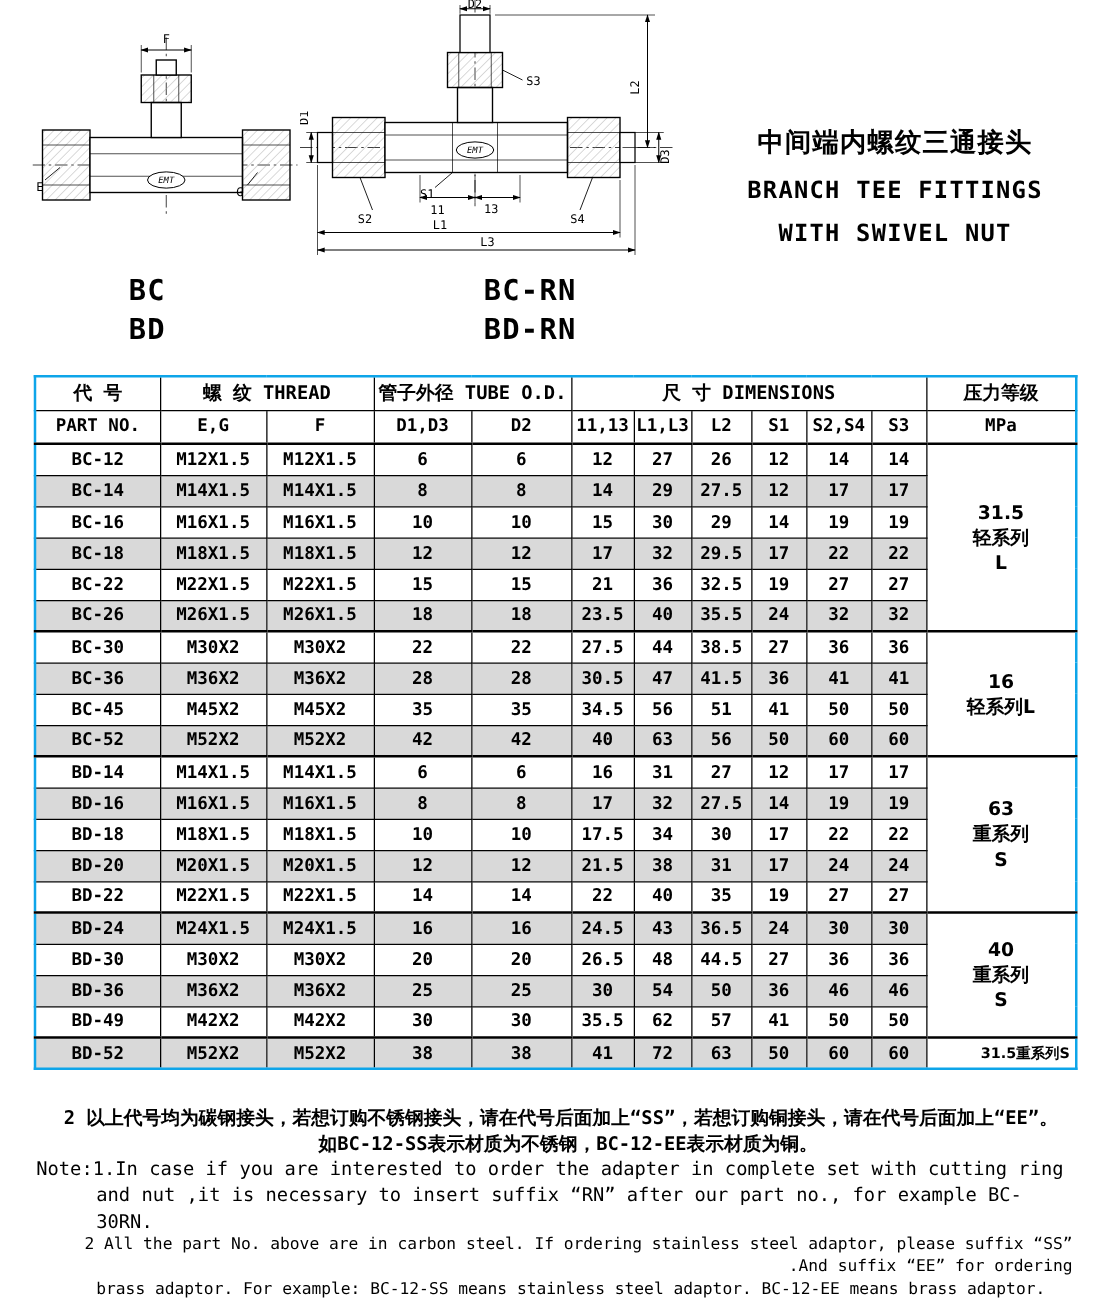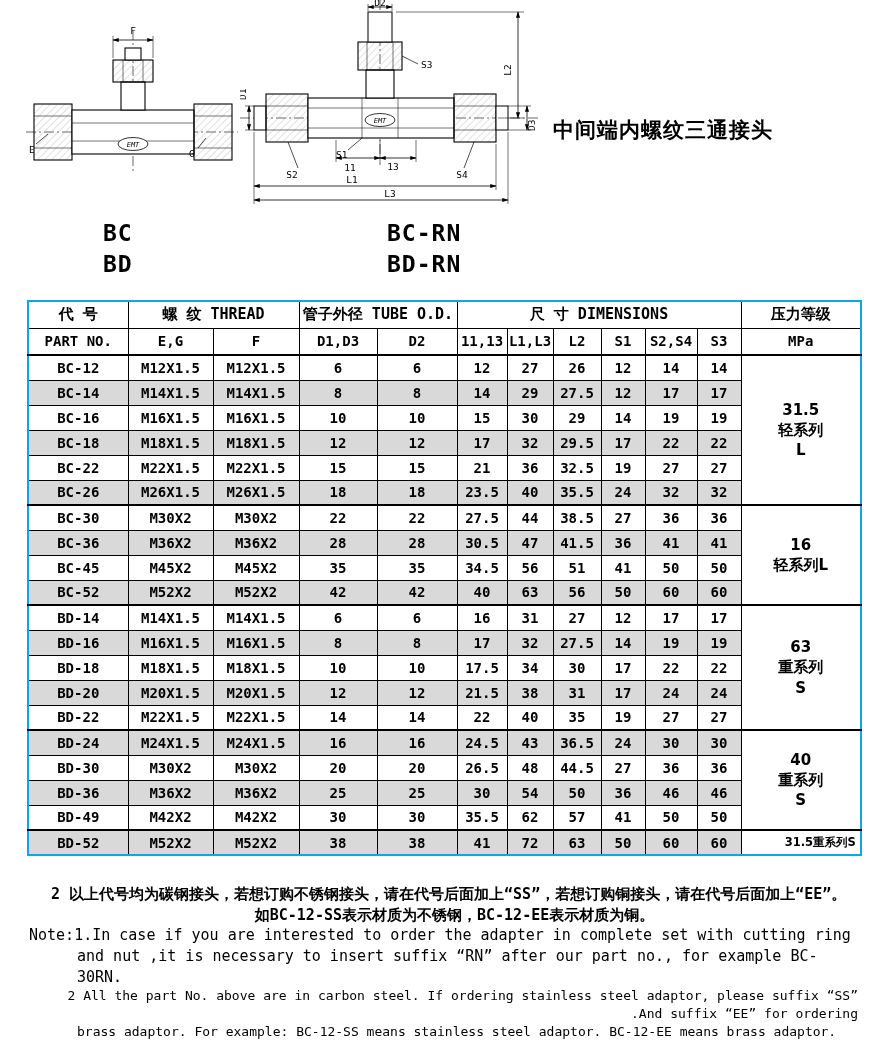--- a/index.html
+++ b/index.html
@@ -5,21 +5,21 @@
   * { box-sizing: border-box; margin: 0; padding: 0; }
   html,body { background:#fff; }
   body {
     width: 887px; height: 1049px; position: relative; overflow: hidden;
     font-family: "DejaVu Sans Mono", "Liberation Mono", monospace; color:#000;
   }
   
   .top-section { position:absolute; left:0; top:0; width:887px; height:298px; }
   .drawing-left  { position:absolute; left:26px;  top:22px; }
   .drawing-right { position:absolute; left:240px; top:0px; }
-  .title-block { position:absolute; left:553px; top:116px; width:326px; }
+  .title-block { position:absolute; left:553px; top:100px; width:326px; text-align:center; }
   .title-cn { font-size:21px; font-weight:700; letter-spacing:1px;
               font-family:"DejaVu Sans","Liberation Sans",sans-serif; }
   .title-en { font-size:19px; font-weight:700; letter-spacing:1px; margin-top:13px; }
   .model-label { position:absolute; font-size:23px; font-weight:700; letter-spacing:1px; }
   .ml-bc   { left:103px; top:220px; }
   .ml-bd   { left:103px; top:251px; }
   .ml-bcrn { left:387px; top:220px; }
   .ml-bdrn { left:387px; top:251px; }
   
   .cl     { stroke:#000; stroke-width:0.6; stroke-dasharray:10 3 2 3; fill:none; }
@@ -205,20 +205,22 @@
       <text class="lbl" x="150" y="197" text-anchor="middle">L3</text>
     </g>
     <g>
       <ellipse cx="140" cy="120" rx="15" ry="6.5" fill="#fff" stroke="#000" stroke-width="0.8"></ellipse>
       <text class="logo-t" x="140" y="122.5" text-anchor="middle">EMT</text>
     </g>
   </svg>
 
   <div class="title-block">
     <div class="title-cn">中间端内螺纹三通接头</div>
+    <div class="title-en">BRANCH TEE FITTINGS</div>
+    <div class="title-en">WITH SWIVEL NUT</div>
   </div>
 
   <div class="model-label ml-bc">BC</div>
   <div class="model-label ml-bd">BD</div>
   <div class="model-label ml-bcrn">BC-RN</div>
   <div class="model-label ml-bdrn">BD-RN</div>
 </div>
 
 <table class="spec-table">
   <colgroup>

